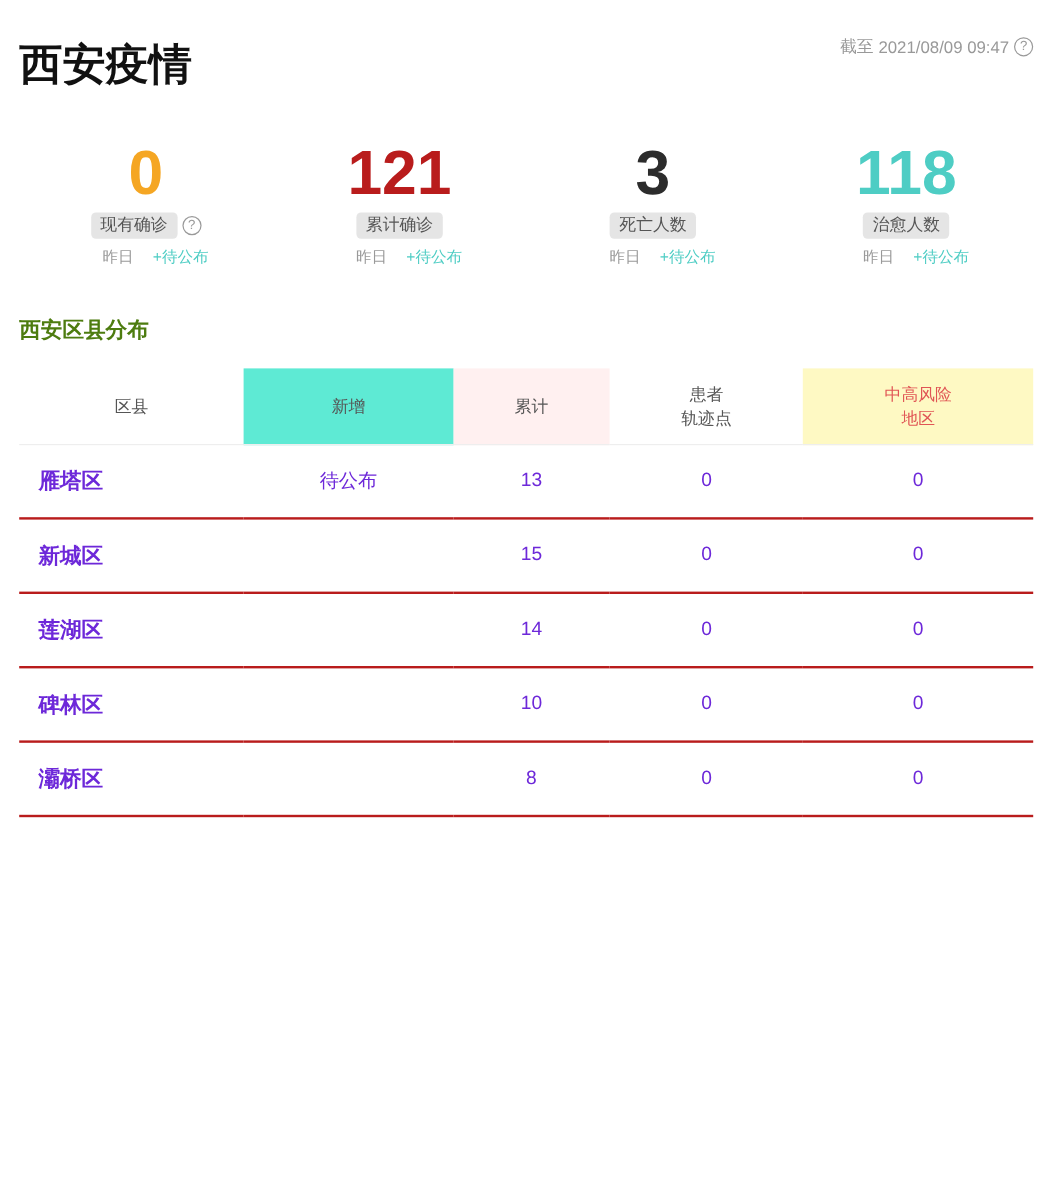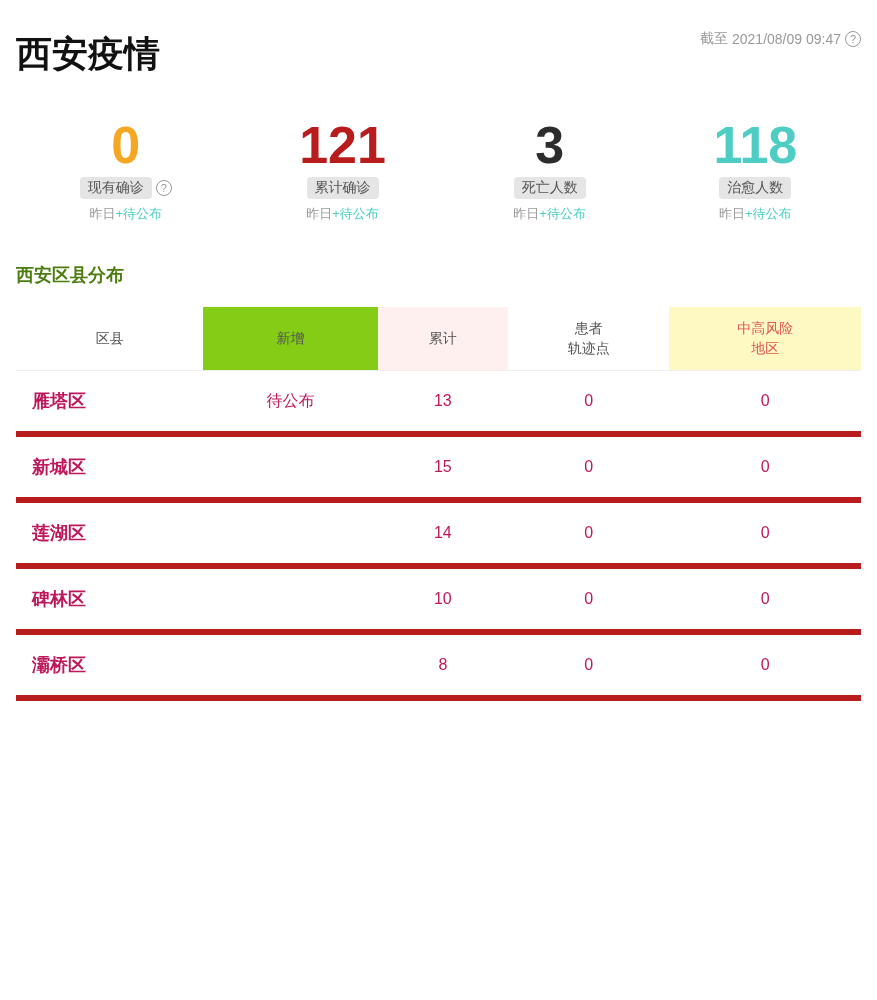--- a/index.html
+++ b/index.html
@@ -88,20 +88,21 @@
       background: #e5e5e5;
       padding: 2px 8px;
       border-radius: 4px;
     }
     .stat-sub {
       font-size: 13px;
       color: #999999;
     }
     .stat-sub span {
       color: #4ecdc4;
+      margin-left: 16px;
     }
 
     
     .section-title {
       font-size: 18px;
       font-weight: bold;
       color: #4d7c0f;
       margin: 30px 0 20px 0;
     }
 
@@ -116,33 +117,33 @@
       color: #555555;
       font-weight: normal;
       text-align: center;
       border-bottom: 1px solid #eeeeee;
     }
     .district-table th:first-child {
       text-align: center;
     }
     .th-xinjian {
       color: #e8a040;
-      background-color: #84cc16;
+      background-color: #5eead4;
       margin-top: 40px;
     }
     .th-leiji {
       color: #e05555;
       background-color: #fff0f0;
     }
     .district-table td {
       padding: 18px 16px;
       font-size: 16px;
-      color: #be185d;
+      color: #6d28d9;
       text-align: center;
-      border-bottom: 6px solid #b91c1c;
+      border-bottom: 2px solid #b91c1c;
     }
     .district-table td:first-child {
       text-align: left;
       font-weight: bold;
       font-size: 18px;
     }
     .td-pending {
       color: #e8a040;
     }
     .td-zero {

